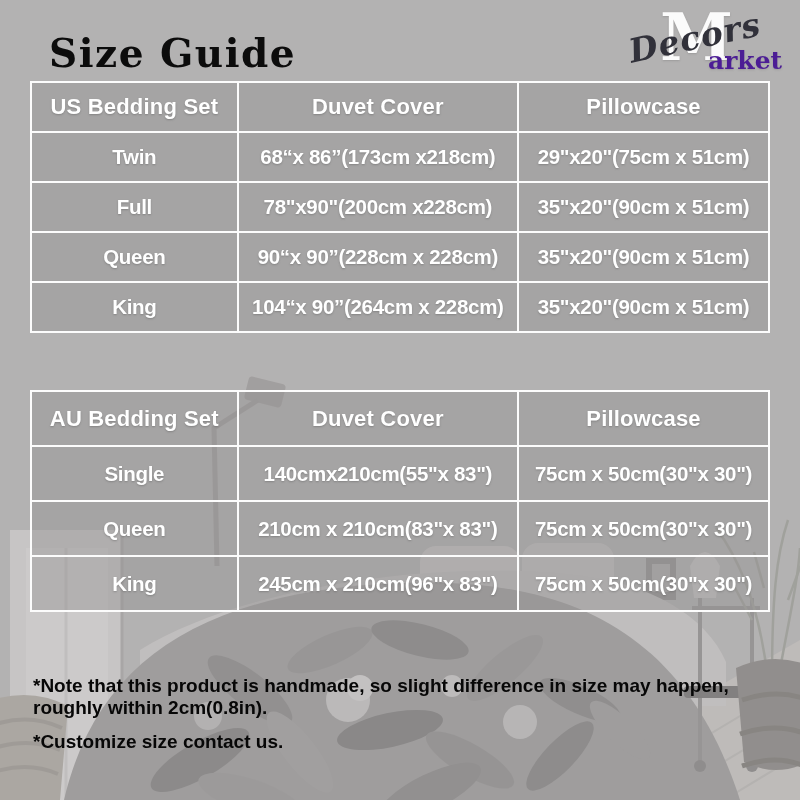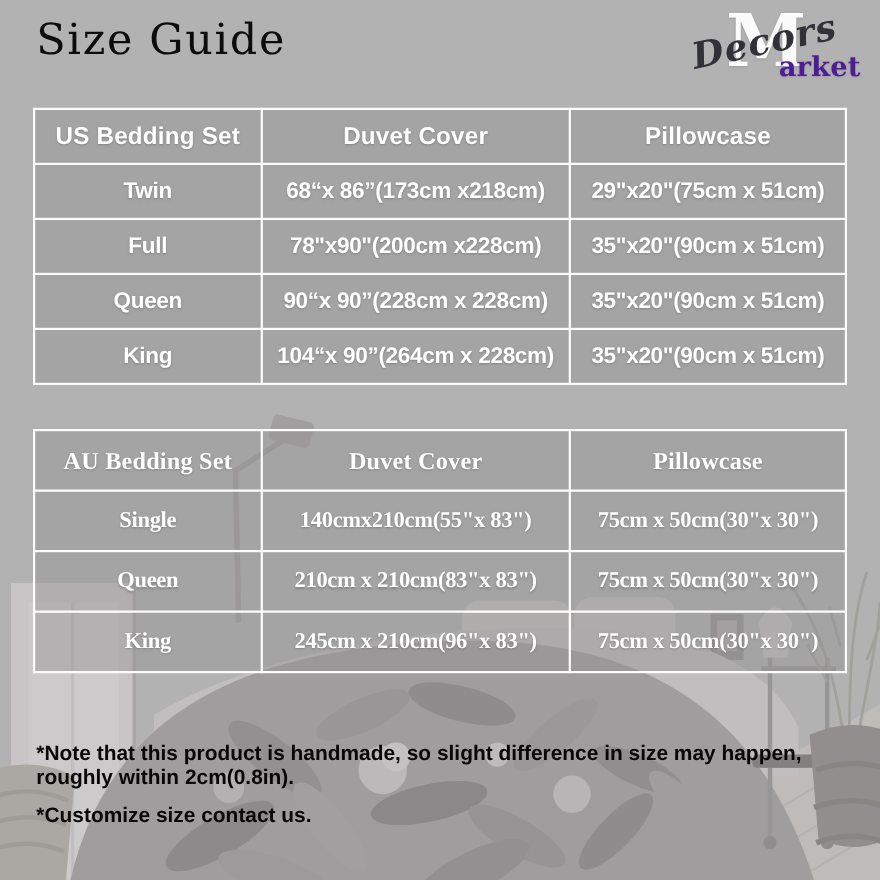--- a/index.html
+++ b/index.html
@@ -6,22 +6,22 @@
   .canvas{
     position:relative;width:800px;height:800px;overflow:hidden;
     background:#b3b1b1;
     font-family:"Liberation Sans", sans-serif;
   }
   .photo{position:absolute;inset:0;}
   .overlay{position:absolute;inset:0;background:rgba(178,176,176,0.52);}
   .content{position:absolute;inset:0;}
 
   .page-title{
-    position:absolute;left:33px;top:14px;margin:0;
-    font-family:"DejaVu Serif", serif;font-weight:normal;
+    position:absolute;left:33px;top:14px;margin:16px;
+    font-family:"DejaVu Serif", serif;font-weight:bold;
     font-size:39px;letter-spacing:1.5px;color:#0c0c0c;
   }
 
   .logo{position:absolute;top:8px;right:20px;width:164px;height:84px;}
   .logo-m{
     position:absolute;left:44px;top:-10px;
     font-family:"DejaVu Serif", serif;font-weight:bold;
     font-size:66px;color:#fbfbfb;text-shadow:0 1px 2px rgba(90,90,90,0.25);
   }
   .logo-rest{
@@ -43,23 +43,23 @@
   }
   table.size-table th, table.size-table td{
     border:2px solid #fcfcfc;
     background:rgba(148,146,146,0.45);
     padding:0;
     text-shadow:0 1px 2px rgba(70,70,70,0.35);
     overflow:hidden;white-space:nowrap;
   }
   table.size-table th{font-size:22px;font-weight:bold;letter-spacing:0.2px;}
   table.size-table td{font-size:20.5px;font-weight:bold;letter-spacing:-0.3px;}
-  .t1{top:98px;}
+  .t1{top:81px;}
   .t1 tr{height:50px;}
-  .t2{top:390px;font-family:Liberation Serif, serif;}
+  .t2{top:390px;}
   .t2 tr{height:55px;}
 
   .notes{
     position:absolute;left:32px;top:674px;width:756px;
     color:#070707;font-weight:bold;font-size:19px;line-height:22px;
   }
   .notes p{margin:1px;}
   .notes p + p{margin-top:12px;}
 </style>
 </head>

